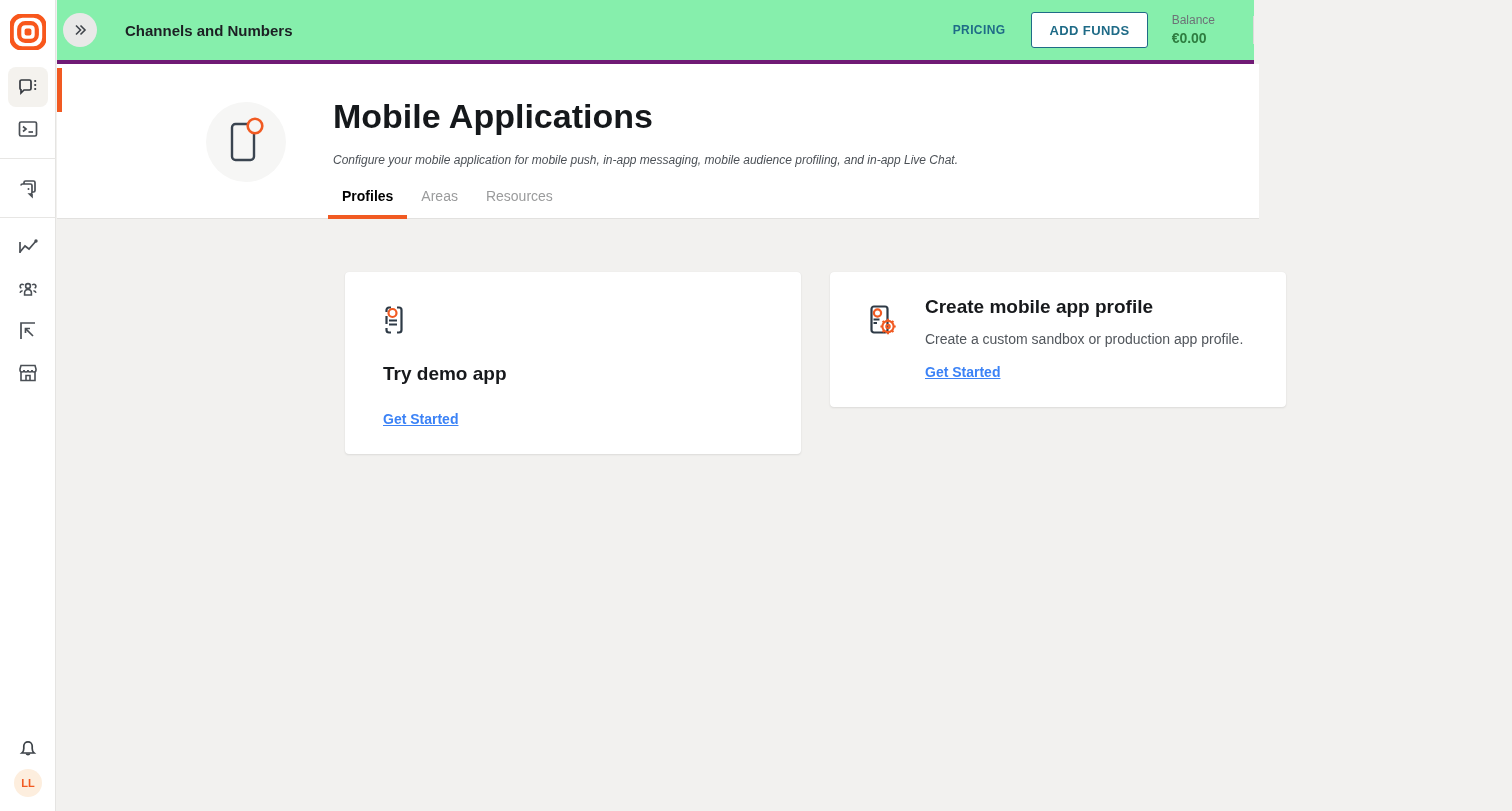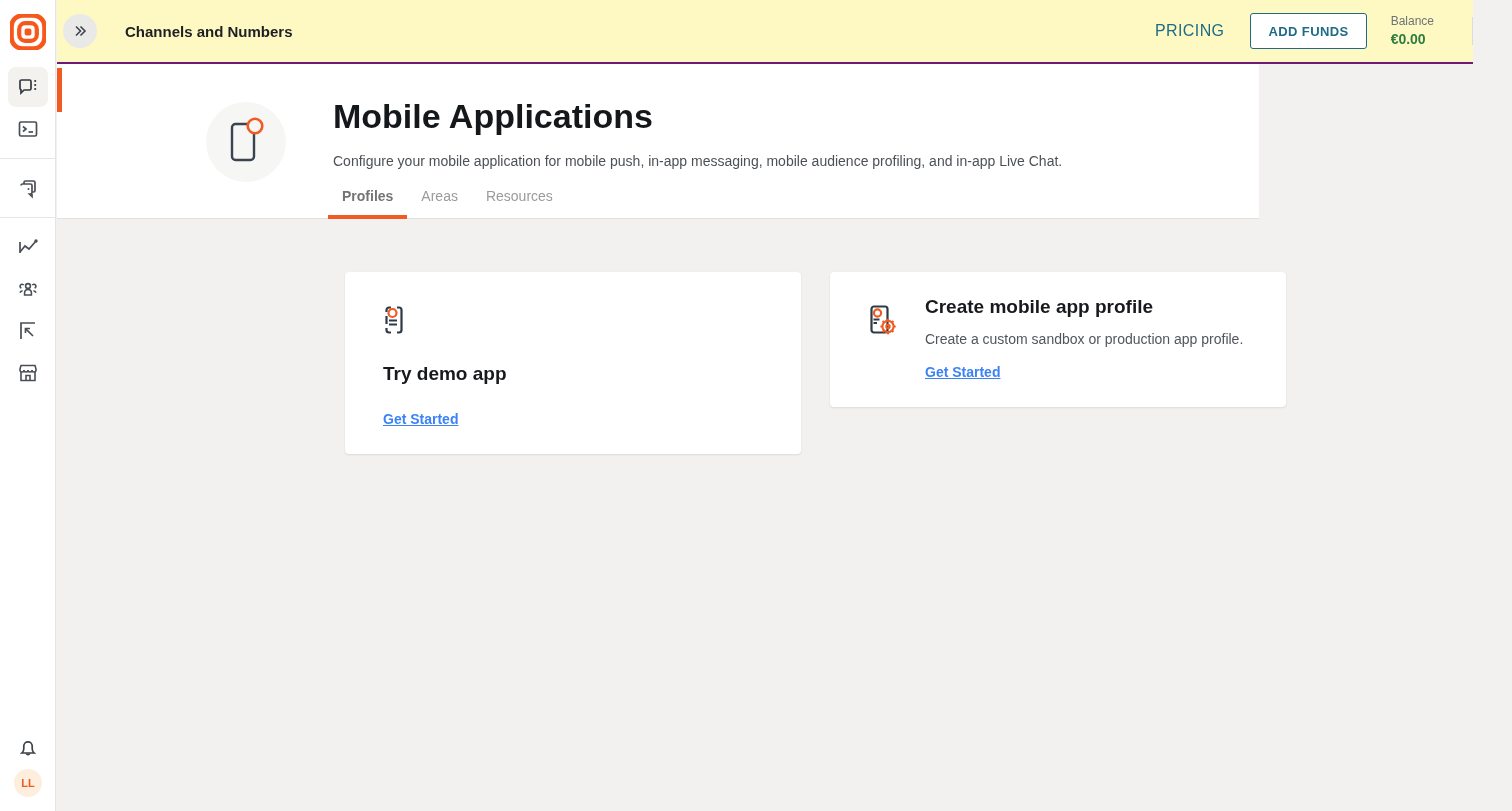--- a/index.html
+++ b/index.html
@@ -16,47 +16,47 @@
               align-items:center; justify-content:center; color:#4a4f55; cursor:pointer; }
   .nav-item.active { background:#f4f2ee; color:#33383e; }
   .nav-divider { width:56px; height:1px; background:#e7e6e4; margin:8px 0; }
   .active-bar { position:absolute; left:57px; top:68px; width:5px; height:44px; background:#f15a22; z-index:6; }
   .sidebar-bottom { position:absolute; left:0; bottom:14px; width:56px; display:flex; flex-direction:column; align-items:center; gap:3px; }
   .bell-btn { width:36px; height:36px; display:flex; align-items:center; justify-content:center; color:#3c4248; cursor:pointer; }
   .avatar { width:28px; height:28px; border-radius:50%; background:#fdeede; color:#f15a22;
             font-size:11px; font-weight:bold; display:flex; align-items:center; justify-content:center; cursor:pointer; }
 
   
-  .topbar { position:absolute; left:57px; top:0; width:1416px; height:64px; background:#fef9c3;
-            border-bottom:2px solid #701a75; display:flex; align-items:center; z-index:4; }
+  .topbar { position:absolute; left:57px; top:0; width:1197px; height:64px; background:#86efac;
+            border-bottom:4px solid #701a75; display:flex; align-items:center; z-index:4; }
   .collapse-btn { width:34px; height:34px; border-radius:50%; background:#e9e9e8; border:none;
                   margin-left:6px; display:flex; align-items:center; justify-content:center;
                   color:#3f444a; cursor:pointer; }
   .topbar-title { margin-left:28px; font-size:15px; font-weight:bold; color:#1c1f23; }
   .topbar-right { margin-left:auto; display:flex; align-items:center; }
-  .pricing-link { font-size:16px; font-weight:normal; letter-spacing:0.4px; color:#1f6b87;
+  .pricing-link { font-size:12px; font-weight:bold; letter-spacing:0.4px; color:#1f6b87;
                   text-decoration:none; margin-right:26px; cursor:pointer;margin-left:20px; }
   .add-funds-btn { height:36px; padding:0 17px; background:#ffffff; border:1px solid #1f6b87;
                    border-radius:3px; color:#1f6b87; font-size:13px; font-weight:bold;
                    letter-spacing:0.4px; cursor:pointer; font-family:inherit; }
   .balance { margin:0 0 0 24px; line-height:1.35; }
   .balance-label { font-size:12px; color:#6d7277; }
   .balance-value { font-size:14px; font-weight:bold; color:#2e7d40; }
   .topbar-divider { width:1px; height:28px; background:#dddcda; margin:0 0 0 38px; }
 
   
   .page-header { position:absolute; left:57px; top:64px; width:1202px; height:155px; background:#ffffff;
                  border-bottom:1px solid #e2e1df; }
   .page-icon-circle { position:absolute; left:149px; top:38px; width:80px; height:80px; border-radius:50%;
                       background:#f6f6f5; display:flex; align-items:center; justify-content:center; }
   .page-title { position:absolute; left:276px; top:33px; font-size:34px; font-weight:bold; color:#15181b; }
-  .page-subtitle { position:absolute; left:276px; top:89px; font-size:14px; color:#4c5157; }
+  .page-subtitle { position:absolute; left:276px; top:89px; font-size:12px; color:#4c5157;font-style:italic; }
   .tabs { position:absolute; left:271px; bottom:0; display:flex; }
   .tab { position:relative; padding:12px 14px 14px 14px; font-size:14px; color:#9a9b9c; cursor:pointer; }
-  .tab.active { color:#737373; font-weight:bold; }
+  .tab.active { color:#000000; font-weight:bold; }
   .tab.active::after { content:""; position:absolute; left:0; right:0; bottom:-1px; height:4px; background:#f15a22; }
 
   
   .content { position:absolute; left:57px; top:219px; width:1455px; height:592px; background:#f2f1ef; }
   .card { position:absolute; top:53px; width:456px; background:#ffffff; border-radius:4px;
           box-shadow:0 1px 2px rgba(27,27,27,0.10), 0 0 1px rgba(27,27,27,0.06);
           padding:24px 24px 26px 38px; display:flex; gap:17px; }
   .card-1 { left:288px; min-height:148px;flex-direction:column; }
   .card-2 { left:773px; min-height:129px; }
   .card-icon { flex:0 0 36px; padding-top:6px; }

